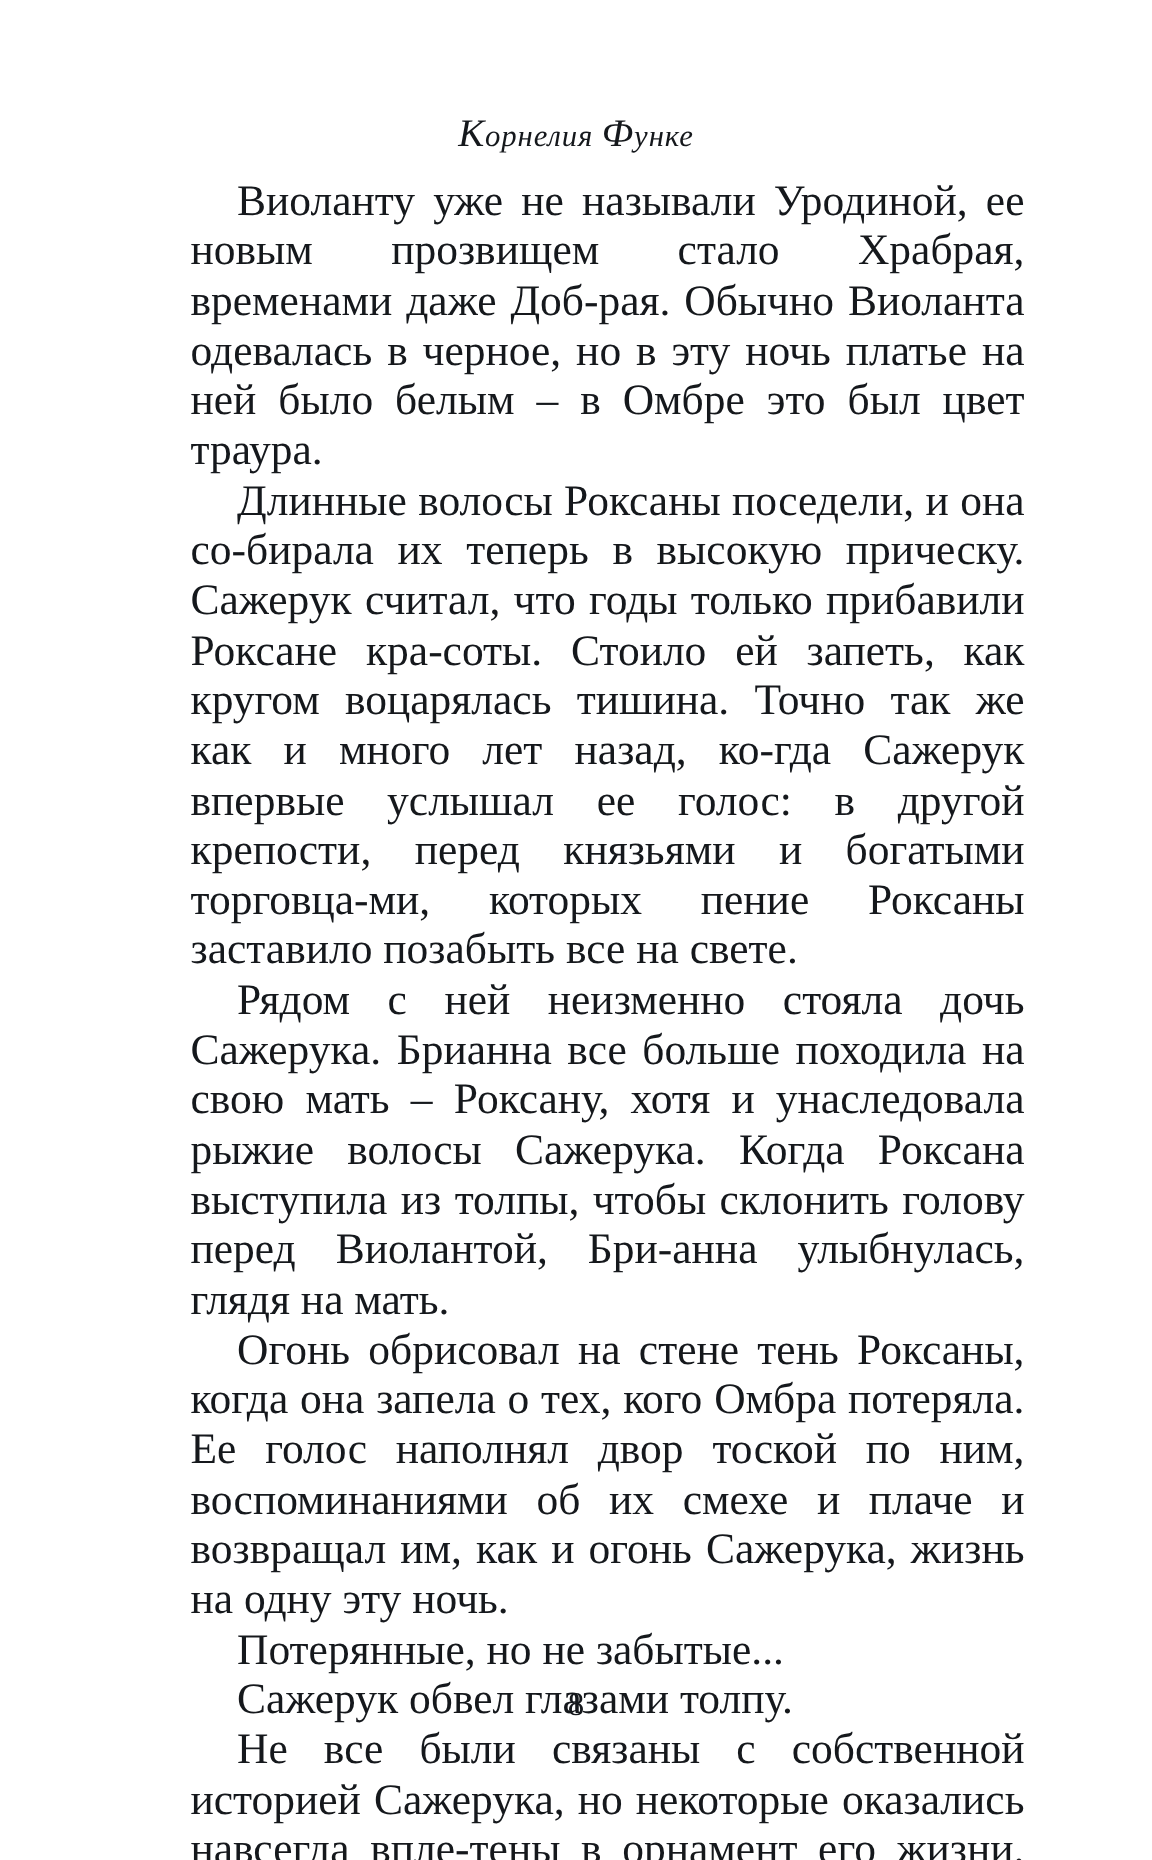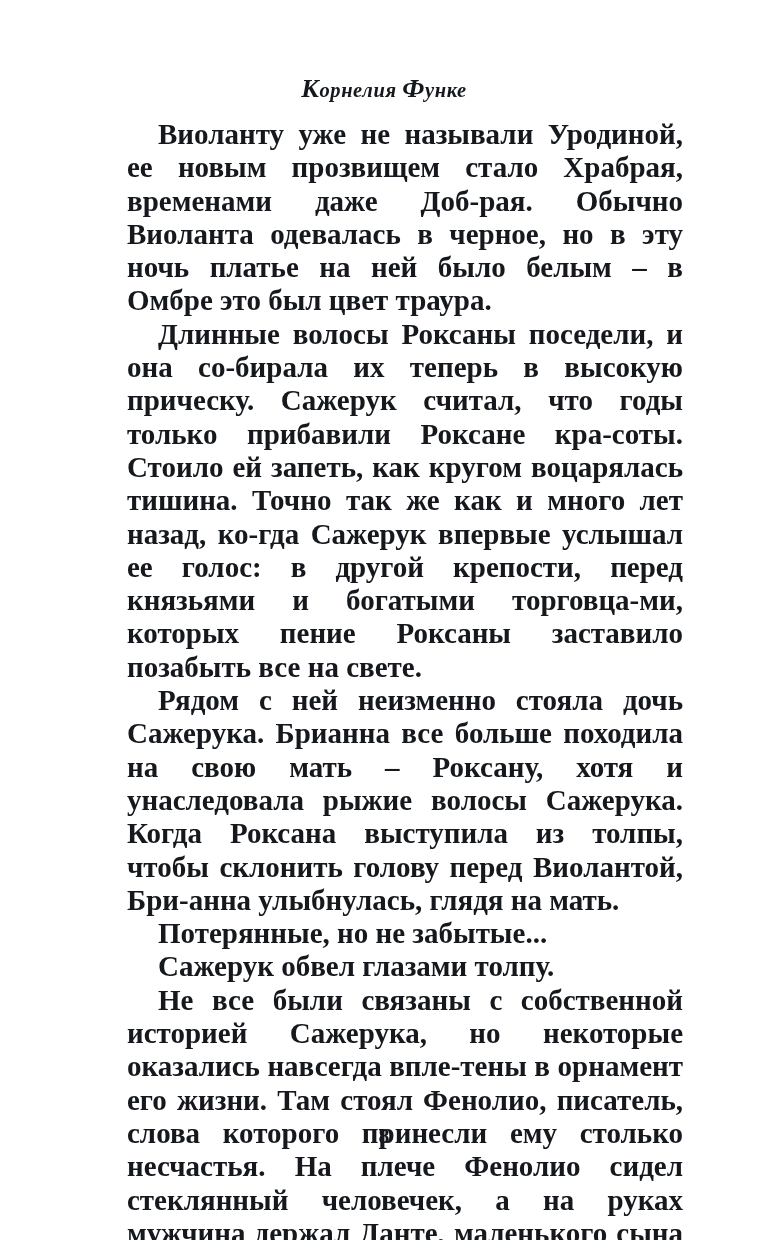--- a/index.html
+++ b/index.html
@@ -13,21 +13,20 @@
     font-family: "Liberation Serif", serif;
     color: #1a1a1a;
     overflow: hidden;
   }
   .page {
     position: relative;
     width: 767px;
     height: 1240px;
     box-sizing: border-box;
     padding: 0;
-    font-weight: bold;
   }
   .running-head {
     position: absolute;
     top: 74px;
     left: 0;
     width: 768px;
     text-align: center;
     font-family: "Liberation Serif", serif;
     font-size: 20.5px;
     font-style: italic;
@@ -72,20 +71,21 @@
 <div class="page">
 
   <div class="running-head">
     <span class="cap">К</span><span>орнелия </span><span class="cap">Ф</span><span>унке</span>
   </div>
 
   <div class="body-text">
     <p>Виоланту уже не называли Уродиной, ее новым прозвищем стало Храбрая, временами даже Доб-рая. Обычно Виоланта одевалась в черное, но в эту ночь платье на ней было белым – в Омбре это был цвет траура.</p>
     <p>Длинные волосы Роксаны поседели, и она со-бирала их теперь в высокую прическу. Сажерук считал, что годы только прибавили Роксане кра-соты. Стоило ей запеть, как кругом воцарялась тишина. Точно так же как и много лет назад, ко-гда Сажерук впервые услышал ее голос: в другой крепости, перед князьями и богатыми торговца-ми, которых пение Роксаны заставило позабыть все на свете.</p>
     <p>Рядом с ней неизменно стояла дочь Сажерука. Брианна все больше походила на свою мать – Роксану, хотя и унаследовала рыжие волосы Сажерука. Когда Роксана выступила из толпы, чтобы склонить голову перед Виолантой, Бри-анна улыбнулась, глядя на мать.</p>
+    <p>Огонь обрисовал на стене тень Роксаны, когда она запела о тех, кого Омбра потеряла. Ее голос наполнял двор тоской по ним, воспоминаниями об их смехе и плаче и возвращал им, как и огонь Сажерука, жизнь на одну эту ночь.</p>
     <p>Потерянные, но не забытые...</p>
     <p>Сажерук обвел глазами толпу.</p>
     <p>Не все были связаны с собственной историей Сажерука, но некоторые оказались навсегда впле-тены в орнамент его жизни. Там стоял Фенолио, писатель, слова которого принесли ему столько несчастья. На плече Фенолио сидел стеклянный человечек, а на руках мужчина держал Данте, маленького сына Резы и Мортимера. Мальчику</p>
   </div>
 
   <div class="folio">8</div>
 
 </div>
 
 </body></html>

